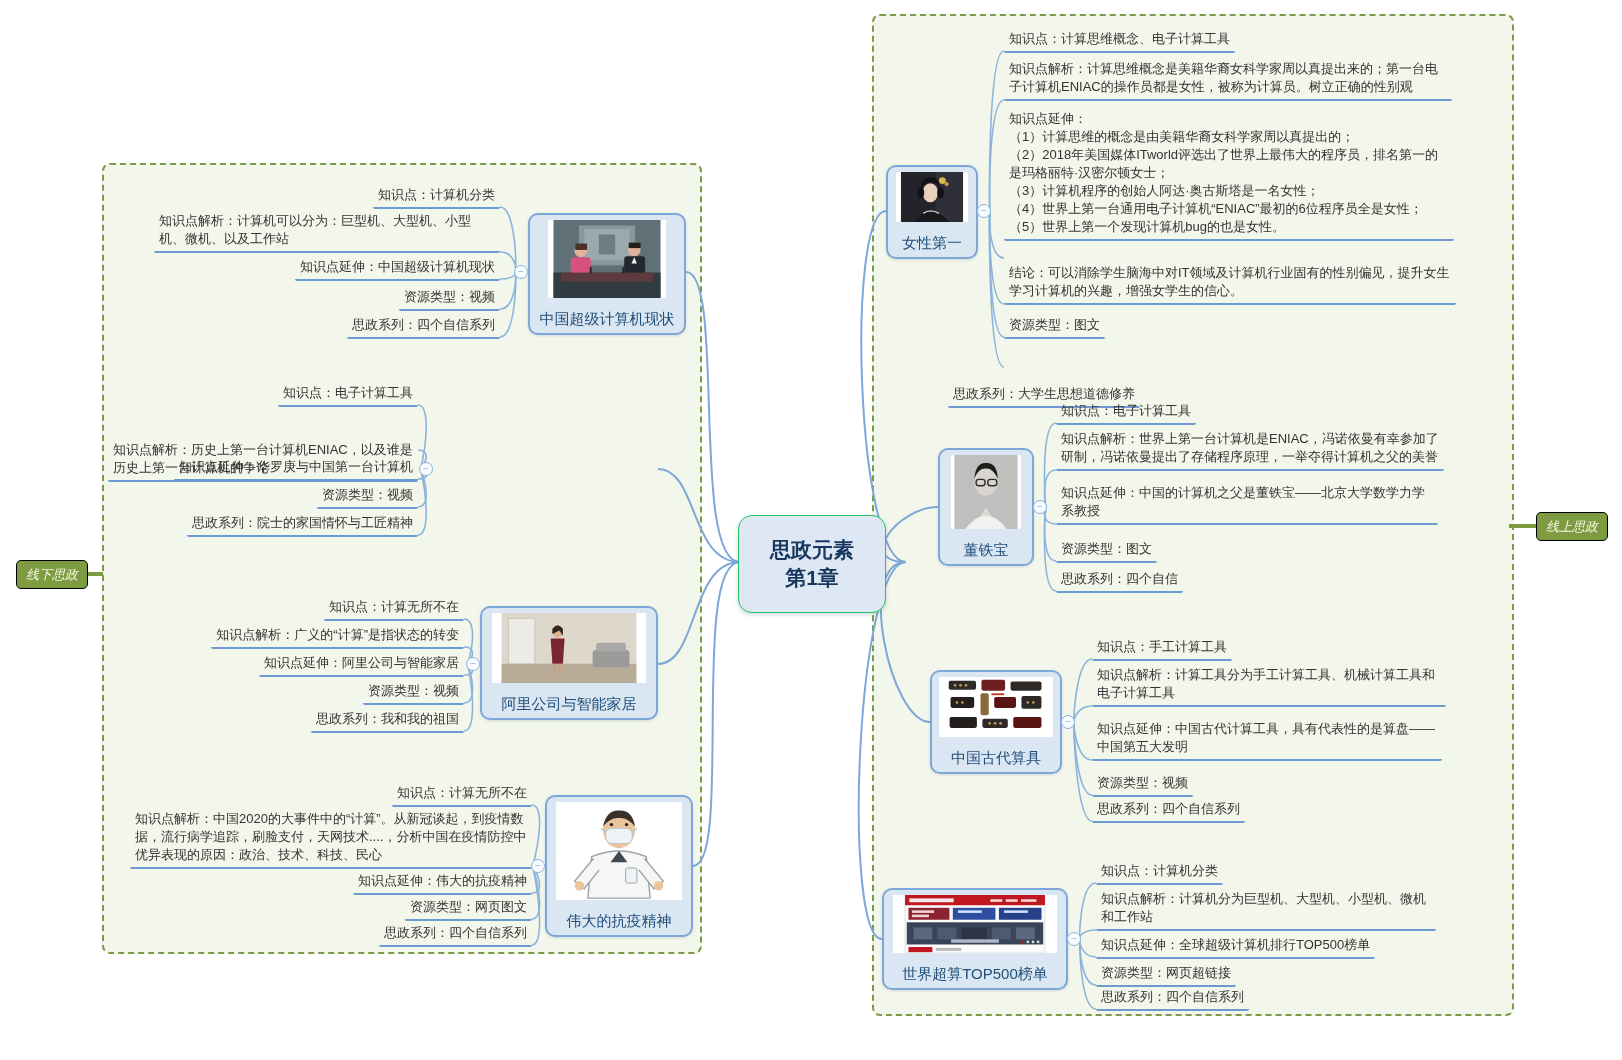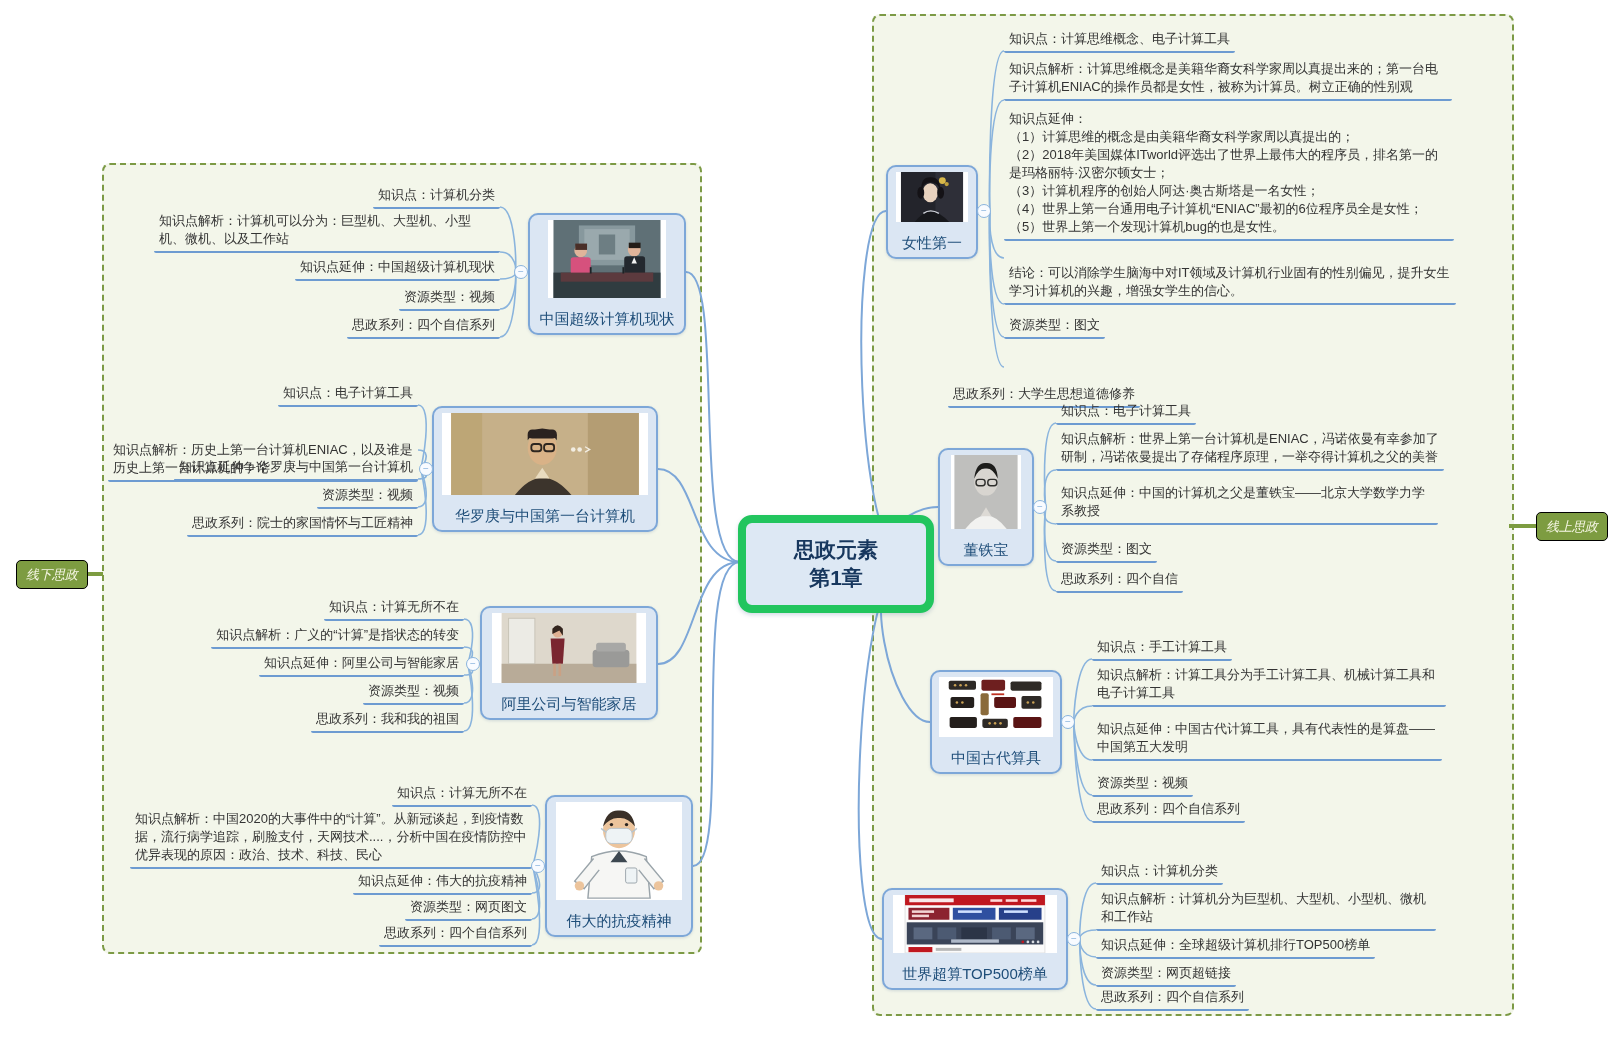--- a/index.html
+++ b/index.html
@@ -1,21 +1,21 @@
 <!DOCTYPE html>
 <html><head>
 <meta charset="utf-8">
 <style>
   html,body{margin:0;padding:0;background:#fff;}
   #canvas{position:relative;width:1622px;height:1060px;background:#fff;overflow:hidden;
           font-family:"Liberation Sans","DejaVu Sans",sans-serif;}
   .boundary{position:absolute;border:2px dashed #7c9a45;border-radius:8px;background:#f3f6ea;z-index:1;}
   #connectors{position:absolute;left:0;top:0;z-index:2;pointer-events:none;}
   .node{position:absolute;z-index:3;box-sizing:border-box;}
-  .center{left:738px;top:515px;width:196px;height:98px;background:#dde8f4;border:8px solid #22c55e;
+  .center{left:738px;top:515px;width:148px;height:98px;background:#dde8f4;border:1px solid #22c55e;
           border-radius:14px;display:flex;flex-direction:column;align-items:center;justify-content:center;
           gap:2px;box-shadow:0 2px 4px rgba(80,110,150,.25);}
   .center div{font-size:21px;font-weight:bold;color:#17375e;line-height:1.25;}
   .branch{background:#dbe6f3;border:2px solid #7da7d8;border-radius:10px;display:flex;flex-direction:column;
           align-items:center;justify-content:center;gap:12px;padding:5px;box-shadow:0 1px 3px rgba(80,110,150,.2);}
   .btitle{font-size:15px;color:#1f4e79;white-space:nowrap;line-height:1.2;}
   .bimg{display:block;background:#fff;}
   .it{position:absolute;z-index:3;font-size:13px;line-height:18px;color:#333;
       border-bottom:2px solid #6d9bd1;padding:0 5px 3px;border-radius:0 0 2px 2px;}
   .nowrap{white-space:nowrap;}
@@ -124,38 +124,20 @@
         <rect x="83" y="25" width="13" height="6" fill="#241d18"></rect>
       <rect x="78" y="40" width="23" height="20" rx="3" fill="#23282e"></rect>
       <polygon points="89,41 86,48 92,48" fill="#f2f2f2"></polygon>
       <rect x="8" y="58" width="102" height="10" fill="#5c3a3e"></rect>
       <rect x="40" y="52" width="2" height="7" fill="#1d2225"></rect>
         <rect x="76" y="52" width="2" height="7" fill="#1d2225"></rect>
     </svg>
     <div class="btitle">中国超级计算机现状</div>
   </div>
 
-  <div class="node branch" style="left:432px;top:406px;width:226px;height:126px;">
-    <svg class="bimg" width="206" height="90" viewBox="0 0 206 90">
-      <rect width="206" height="90" fill="#c6b089"></rect>
-      <rect x="150" y="0" width="56" height="90" fill="#b49d73"></rect>
-      <rect x="0" y="0" width="34" height="90" fill="#bda676"></rect>
-      <ellipse cx="100" cy="38" rx="16" ry="19" fill="#d9b287"></ellipse>
-      <path d="M84,30 Q100,8 116,30 L116,24 Q100,10 84,24 Z" fill="#2a2220"></path>
-      <rect x="84" y="18" width="32" height="10" rx="5" fill="#2a2220"></rect>
-      <rect x="88" y="34" width="11" height="8" rx="3" fill="none" stroke="#2e2620" stroke-width="2"></rect>
-      <rect x="102" y="34" width="11" height="8" rx="3" fill="none" stroke="#2e2620" stroke-width="2"></rect>
-      <path d="M70,90 Q100,52 132,90 Z" fill="#3c342c"></path>
-      <polygon points="100,60 92,72 108,72" fill="#e9dcc0"></polygon>
-      <circle cx="134" cy="40" r="2.5" fill="#f2ede2"></circle>
-        <circle cx="141" cy="40" r="2.5" fill="#f2ede2"></circle>
-      <path d="M147,37 l5,3 l-5,3" fill="none" stroke="#f2ede2" stroke-width="1.5"></path>
-    </svg>
-    <div class="btitle">华罗庚与中国第一台计算机</div>
-  </div>
 
   <div class="node branch" style="left:545px;top:795px;width:148px;height:142px;">
     <svg class="bimg" width="126" height="104" viewBox="0 0 126 104">
       <rect width="126" height="104" fill="#ffffff"></rect>
       <ellipse cx="63" cy="30" rx="17" ry="19" fill="#ecc49c"></ellipse>
       <path d="M46,26 Q50,8 63,9 Q77,8 80,26 Q72,16 63,17 Q54,16 46,26 Z" fill="#3a3028"></path>
       <rect x="49" y="28" width="28" height="16" rx="6" fill="#eef3f5" stroke="#b8c4cc"></rect>
       <path d="M49,32 L44,28 M77,32 L82,28" stroke="#b8c4cc" stroke-width="1.5"></path>
       <circle cx="55" cy="24" r="1.8" fill="#2a2420"></circle>
         <circle cx="71" cy="24" r="1.8" fill="#2a2420"></circle>

